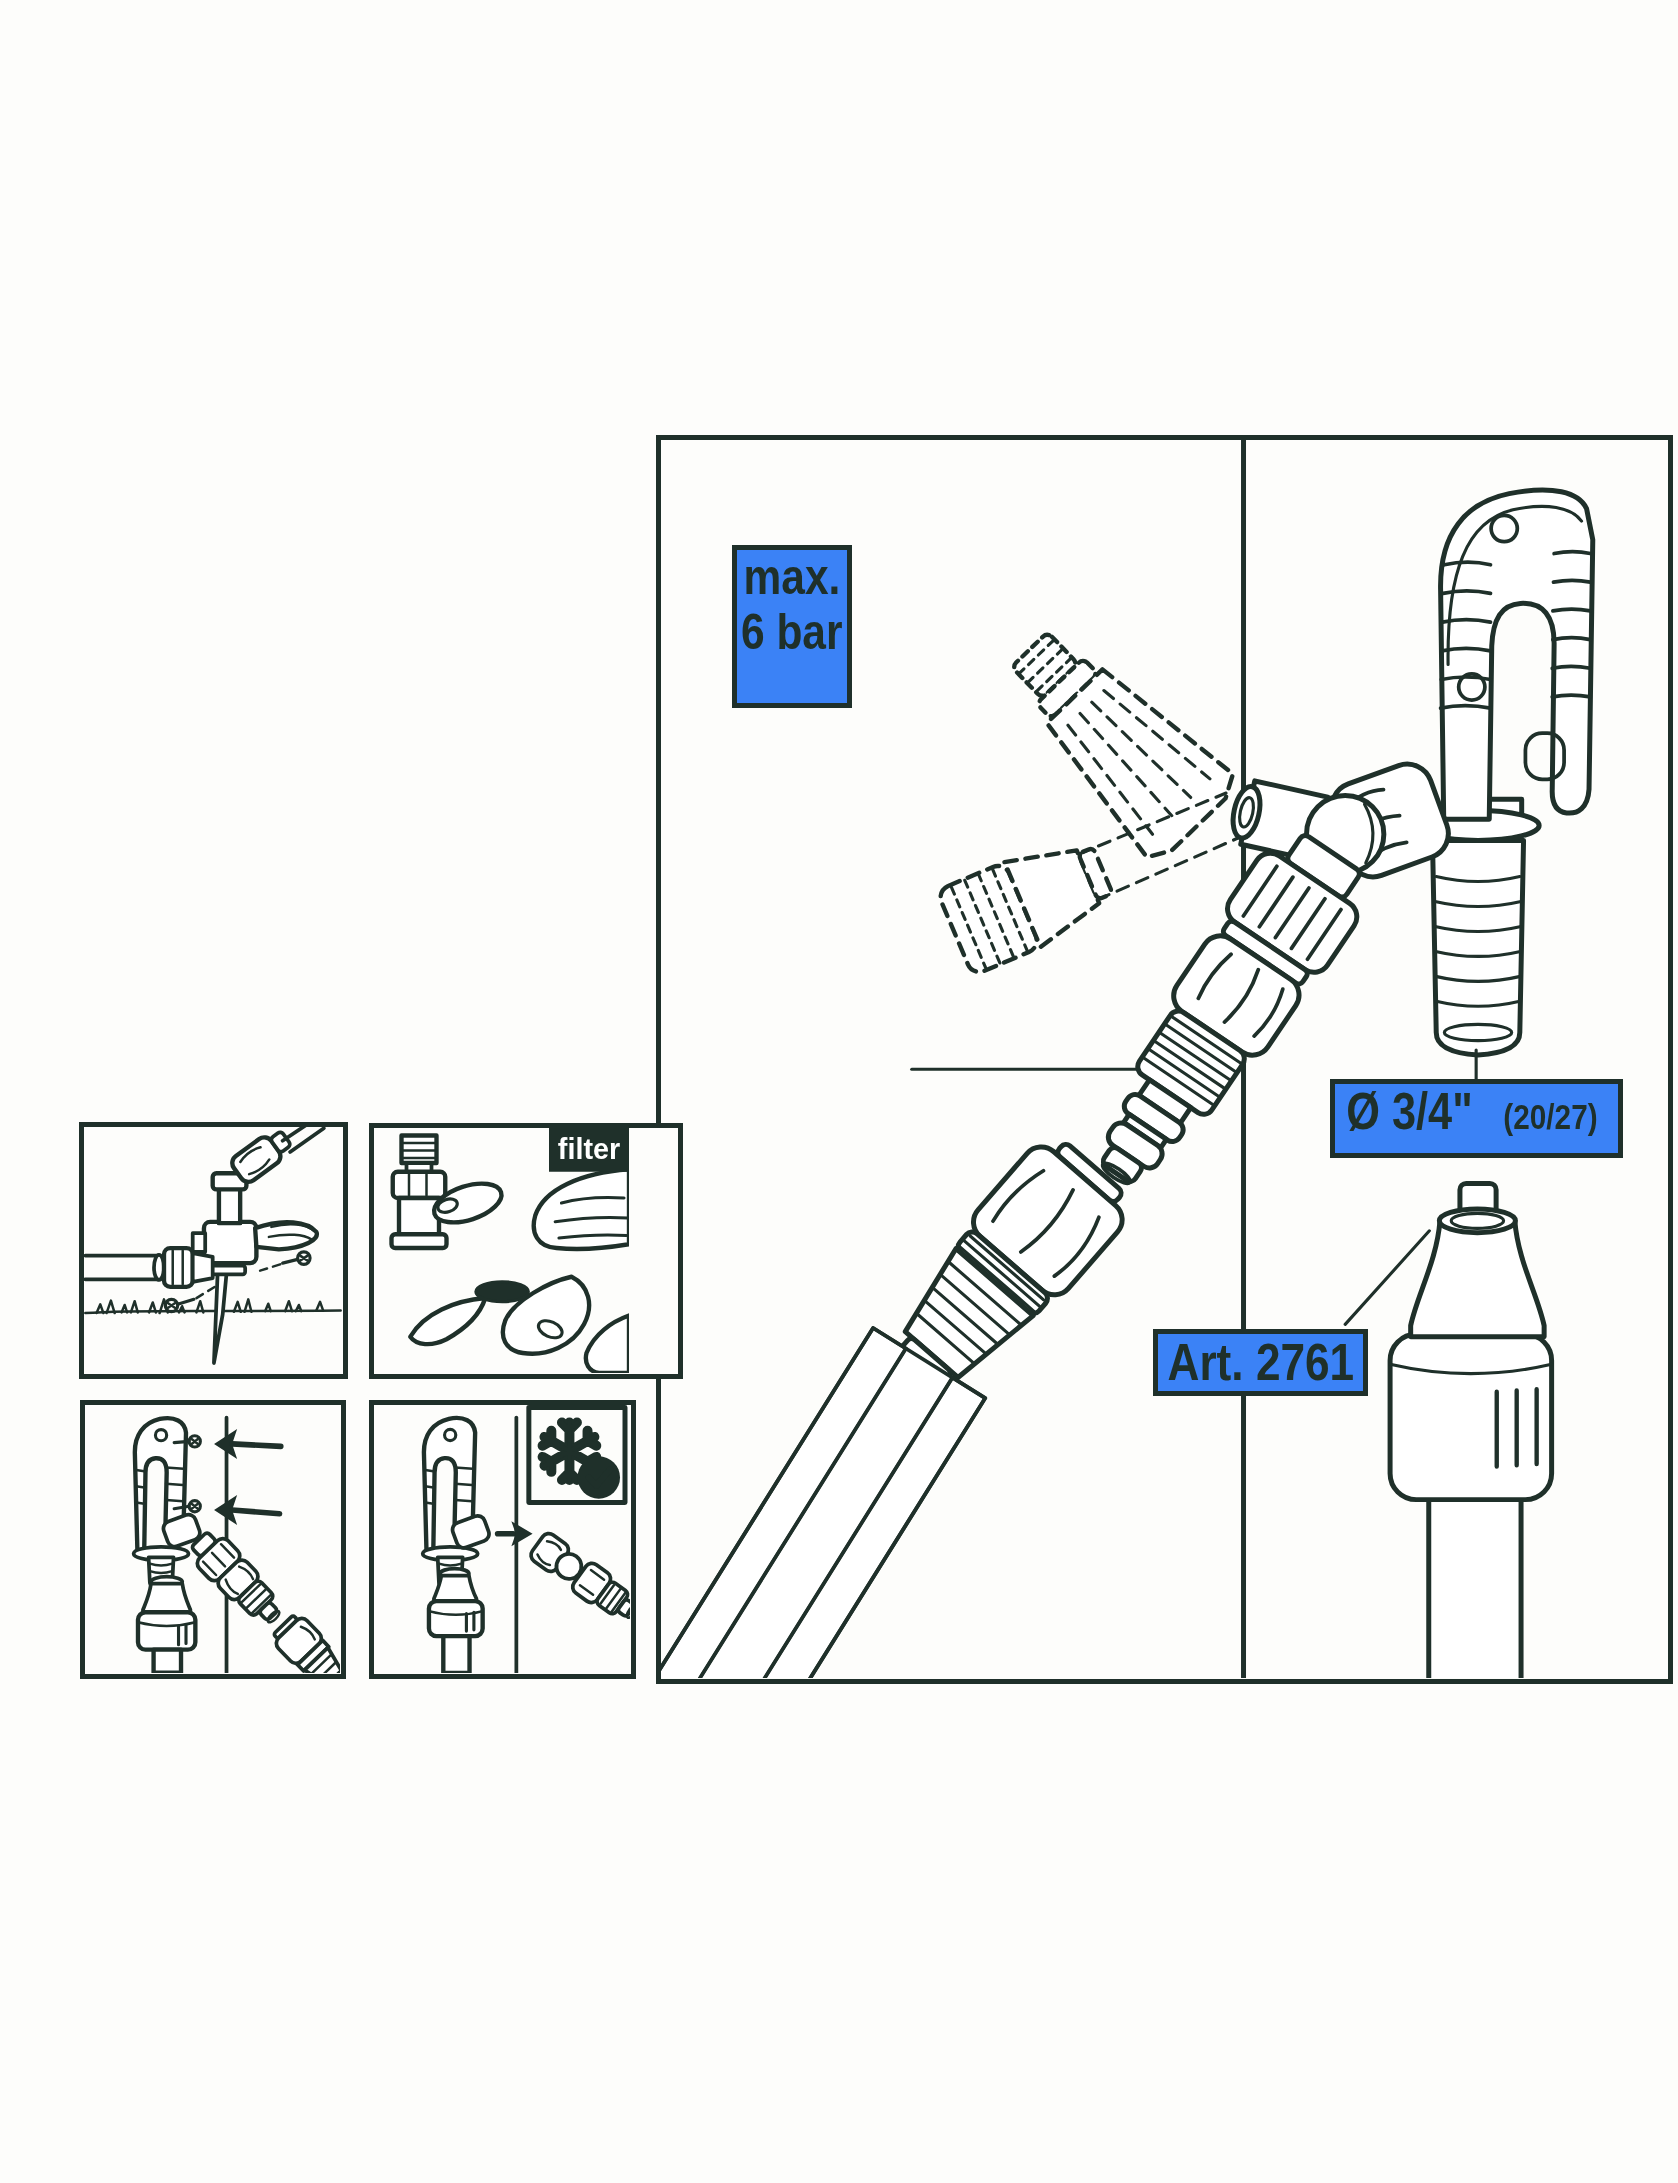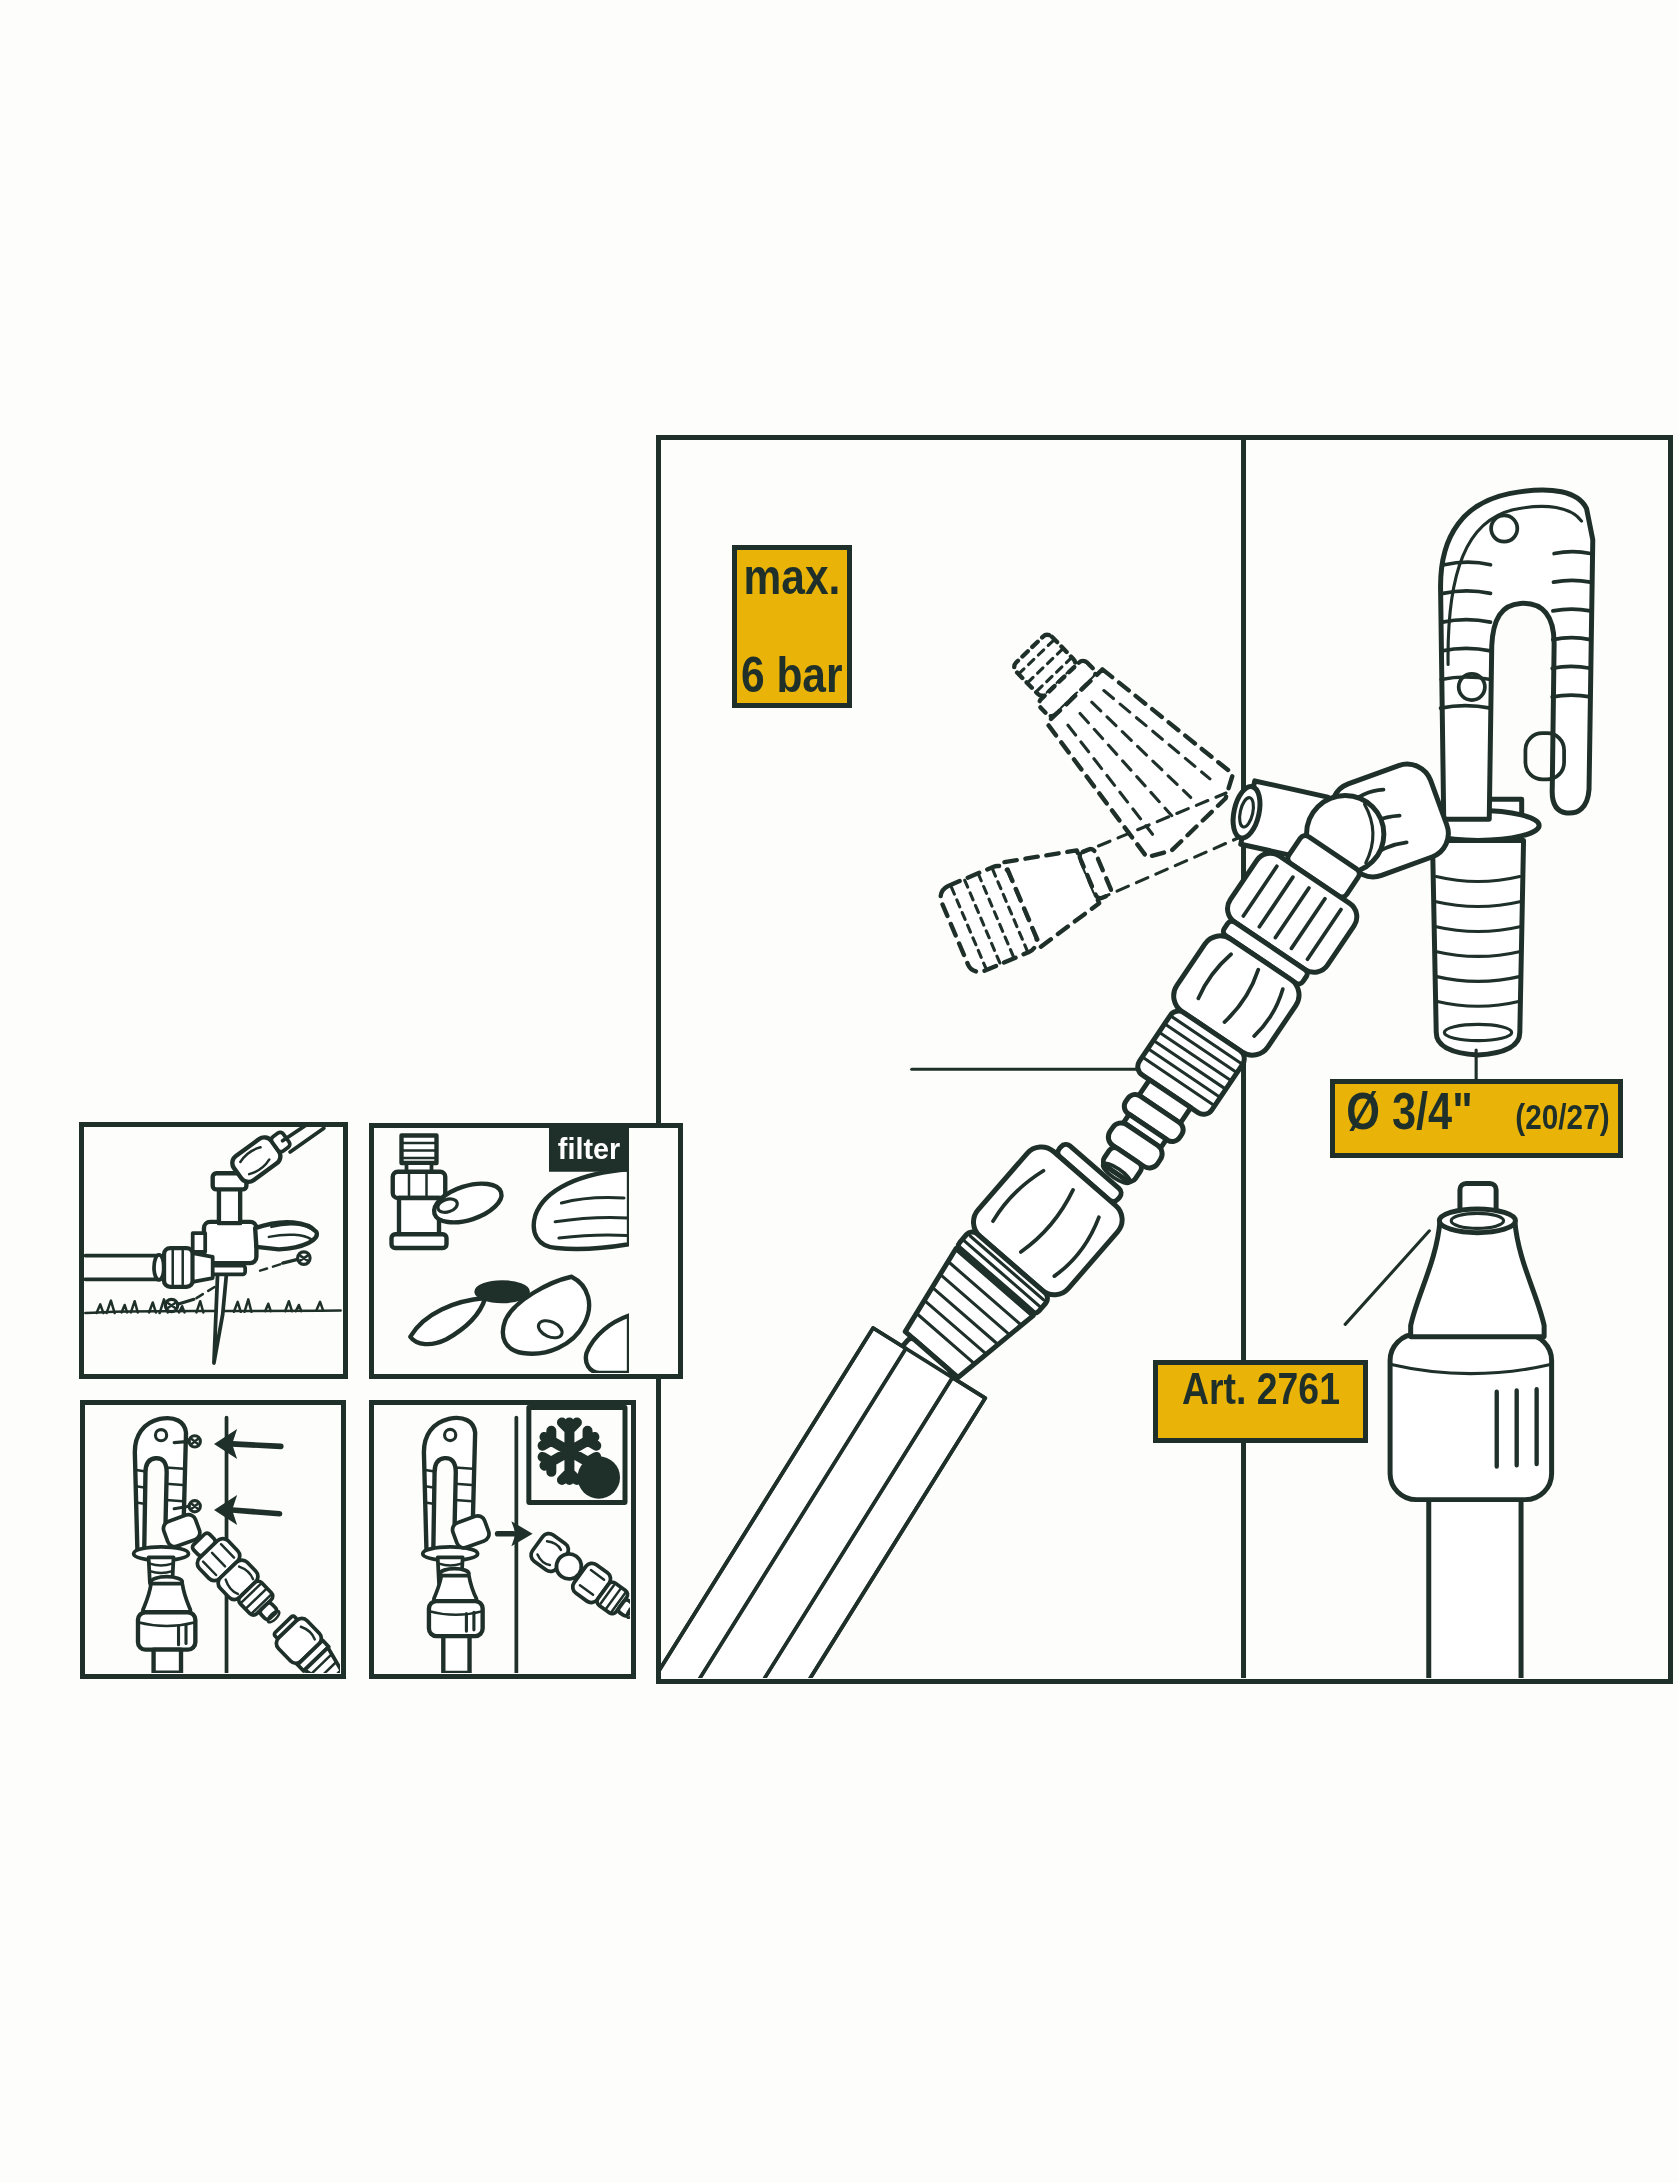--- a/index.html
+++ b/index.html
@@ -9,22 +9,22 @@
   .panel svg{position:absolute;left:0;top:0;}
   svg path,svg rect,svg line,svg circle,svg ellipse,svg polyline{
       stroke:#1f302a;fill:none;stroke-linecap:round;stroke-linejoin:round;}
   svg polygon{stroke:none;fill:#1f302a;}
   .wh{fill:#ffffff;}
   .fillink{fill:#1f302a;stroke:none;}
   .sw4{stroke-width:4px}.sw5{stroke-width:5px}.sw6{stroke-width:6px}
   .sw7{stroke-width:7px}.sw8{stroke-width:8px}.sw9{stroke-width:9px}.sw16{stroke-width:16px}
   .dash{stroke-dasharray:20 14;}
   .dash2{stroke-dasharray:12 10;}
-  .label-box{position:absolute;box-sizing:border-box;border:5.6px solid #1f302a;background:#eab308;
-        display:flex;flex-direction:column;align-items:center;justify-content:space-between;
+  .label-box{position:absolute;box-sizing:border-box;border:5.6px solid #1f302a;background:#3b82f6;
+        display:flex;flex-direction:column;align-items:center;justify-content:flex-start;
         font-weight:700;line-height:1.1;}
   .cond{display:inline-block;transform:scaleX(.85);transform-origin:center;white-space:nowrap;}
 </style>
 </head>
 <body>
 
 <div id="page">
 
   <div class="panel" style="left:656px;top:435px;width:1017px;height:1249px;">
     <svg width="1006" height="1238" viewBox="0 0 1613 1985">
@@ -147,21 +147,21 @@
       <span class="cond">max.</span>
       <span class="cond">6 bar</span>
     </div>
 
 
     <div class="label-box" style="left:669px;top:639px;width:293px;height:79px;flex-direction:row;align-items:baseline;gap:11.2px;">
       <span class="cond" style="font-size:51px;">Ø 3/4"</span>
       <span class="cond" style="font-size:35px;">(20/27)</span>
     </div>
 
-    <div class="label-box" style="left:492px;top:920px;width:215px;height:83px;font-size:44px;">
+    <div class="label-box" style="left:492px;top:889px;width:215px;height:67px;font-size:52px;">
       <span class="cond">Art. 2761</span>
     </div>
   </div>
 
   <div class="panel" style="left:79px;top:1122px;width:269px;height:257px;">
     <svg width="258" height="246" viewBox="0 0 413 394">
       <g>
         <path class="sw4" d="M2,298 C80,292 180,296 411,294"></path>
         <path class="sw4" d="M20,298 l6,-14 5,14 m5,0 l7,-20 6,20 M60,297 l5,-12 4,12 m6,0 l6,-18 5,18 M104,297 l6,-16 5,16 m6,1 l7,-22 6,21 M152,297 l5,-10 4,10 M180,297 l6,-18 5,18 M240,296 l6,-16 5,16 m6,0 l6,-20 5,20 M290,295 l5,-12 4,12 M322,295 l6,-16 5,16 m6,0 l5,-10 4,10 M372,294 l6,-14 5,14"></path>
       </g>

